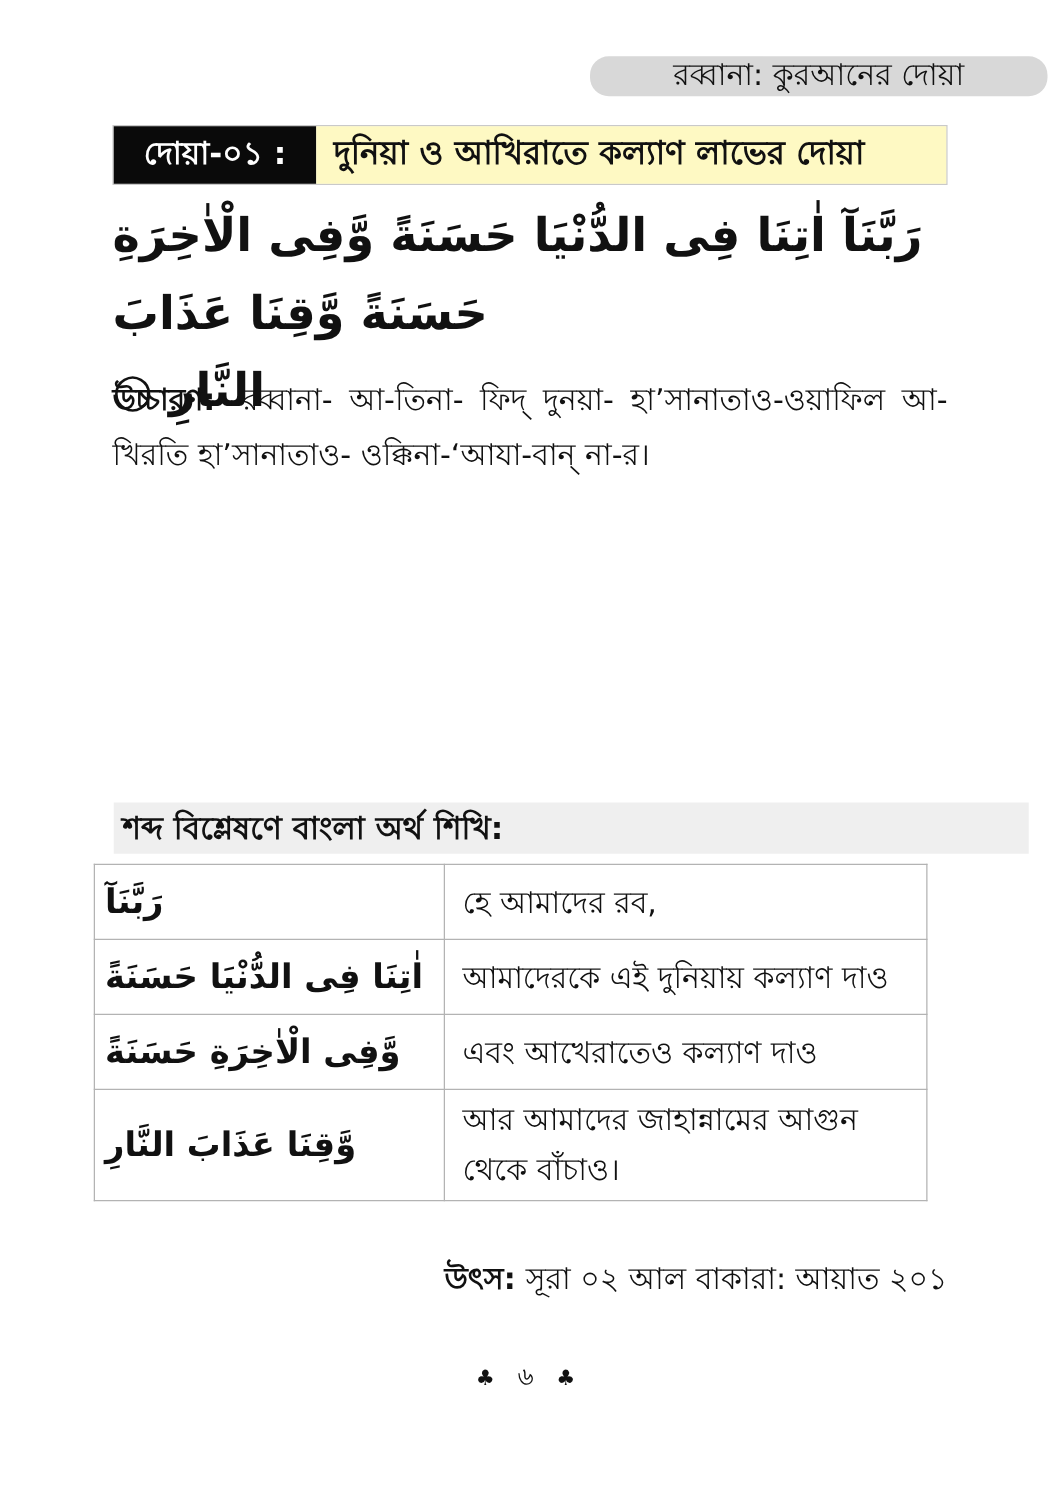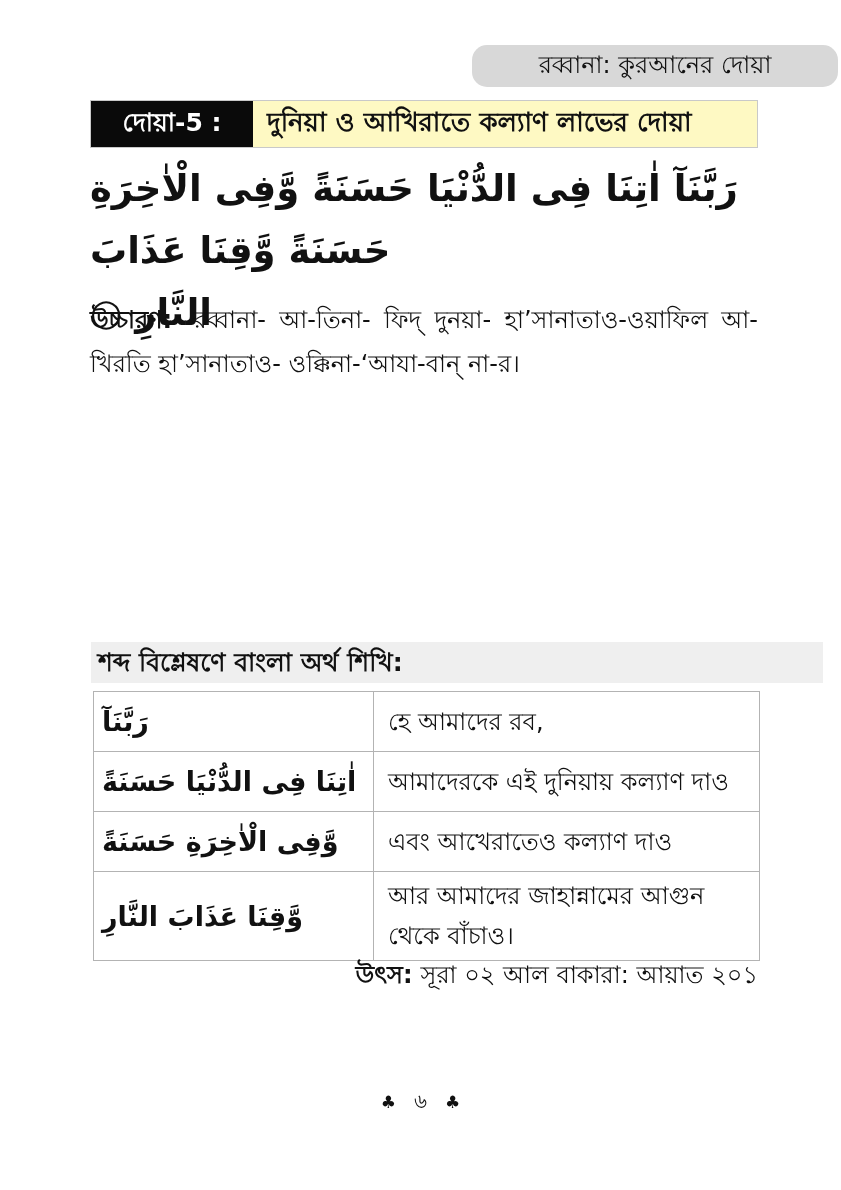--- a/index.html
+++ b/index.html
@@ -16,21 +16,21 @@
     background: #ffffff;
     overflow: hidden;
   }
 
   
   .header-badge {
     position: absolute;
     left: 472px;
     top: 45px;
     width: 366px;
-    height: 42px;
+    height: 32px;
     background: #d8d8d8;
     border-radius: 15px;
     display: flex;
     align-items: center;
     justify-content: center;
     font-size: 24px;
   }
 
   
   .title-bar {
@@ -102,21 +102,21 @@
     box-sizing: border-box;
     font-weight: bold;
     font-size: 25px;
     line-height: 41px;
     padding-left: 7px;
   }
 
   
   .word-table {
     position: absolute;
-    left: 93px;
+    left: 75px;
     top: 691px;
     width: 667px;
     border-collapse: collapse;
   }
   .word-table td {
     border: 1px solid #b3b3b3;
     vertical-align: middle;
   }
   .word-table tr { height: 60px; }
   .word-table tr:nth-child(4) { height: 86px; }
@@ -131,21 +131,21 @@
   .word-table td.bn {
     padding: 4px 0 4px 14px;
     font-size: 24px;
     line-height: 40px;
   }
 
   
   .source-line {
     position: absolute;
     left: 90px;
-    top: 956px;
+    top: 1004px;
     width: 668px;
     text-align: right;
     font-size: 24px;
   }
   .source-line .label { font-weight: bold; margin-right: 8px; }
 
   
   .page-footer {
     position: absolute;
     left: 0;
@@ -160,21 +160,21 @@
 </head>
 <body>
 
 <div class="page">
 
   <div class="header-badge">
     <span>রব্বানা: কুরআনের দোয়া</span>
   </div>
 
   <div class="title-bar">
-    <div class="title-num">দোয়া-5 :</div>
+    <div class="title-num">দোয়া-০১ :</div>
     <div class="title-text">দুনিয়া ও আখিরাতে কল্যাণ লাভের দোয়া</div>
   </div>
 
   <div class="arabic-verse" lang="ar" dir="rtl">
     <div>رَبَّنَآ اٰتِنَا فِى الدُّنْيَا حَسَنَةً وَّفِى الْاٰخِرَةِ حَسَنَةً وَّقِنَا عَذَابَ</div>
     <div>النَّارِ ○</div>
   </div>
 
   <p class="para pronunciation">
     <span class="label">উচ্চারণ:</span>

